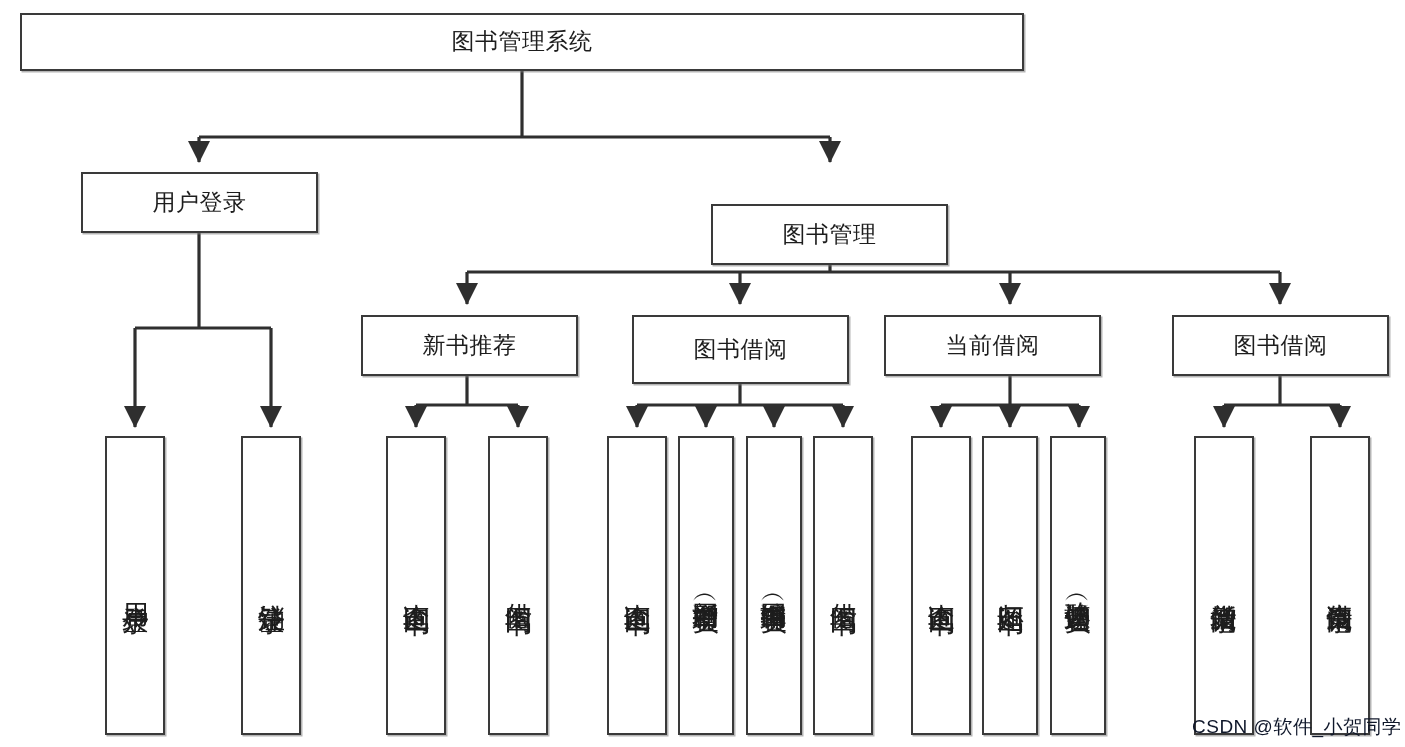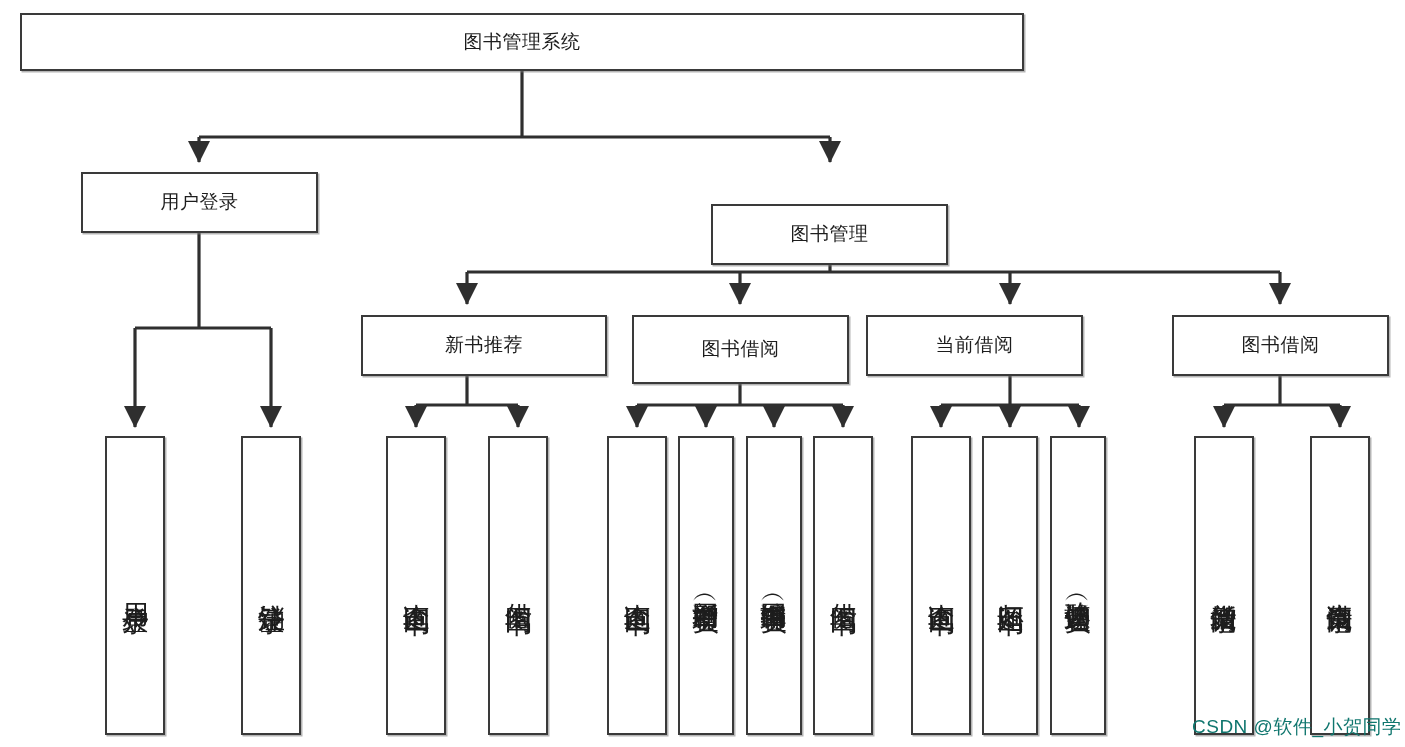--- a/index.html
+++ b/index.html
@@ -38,21 +38,21 @@
     justify-content: center;
     color: #1d1d1d;
   }
   .node .label {
     display: block;
     text-align: center;
     line-height: 1.18;
     letter-spacing: 0.5px;
   }
   .node.horiz .label {
-    font-size: 19px;
+    font-size: 23px;
   }
   .node.vert {
     align-items: center;
     justify-content: center;
     overflow: hidden;
   }
   .node.vert .label {
     writing-mode: vertical-rl;
     text-orientation: upright;
     font-size: 27px;
@@ -62,21 +62,21 @@
   }
   .node.vert.tall .label {
     font-size: 26px;
     letter-spacing: 1px;
   }
   #watermark {
     position: absolute;
     left: 1192px;
     top: 714px;
     font-size: 19px;
-    color: #0f766e;
+    color: #0f172a;
     letter-spacing: 0.5px;
     white-space: nowrap;
     user-select: none;
   }
 </style>
 </head>
 <body>
 
 <div id="diagram-root">
 
@@ -134,27 +134,27 @@
     <span class="label">图书管理系统</span>
   </div>
 
   <div class="node horiz" style="left:81px; top:172px; width:237px; height:61px;">
     <span class="label">用户登录</span>
   </div>
   <div class="node horiz" style="left:711px; top:172px; width:237px; height:61px;margin-top:32px;">
     <span class="label">图书管理</span>
   </div>
 
-  <div class="node horiz" style="left:361px; top:315px; width:246px; height:61px;">
+  <div class="node horiz" style="left:361px; top:315px; width:217px; height:61px;">
     <span class="label">新书推荐</span>
   </div>
   <div class="node horiz" style="left:632px; top:315px; width:217px; height:69px;">
     <span class="label">图书借阅</span>
   </div>
-  <div class="node horiz" style="left:866px; top:315px; width:217px; height:61px;">
+  <div class="node horiz" style="left:884px; top:315px; width:217px; height:61px;">
     <span class="label">当前借阅</span>
   </div>
   <div class="node horiz" style="left:1172px; top:315px; width:217px; height:61px;">
     <span class="label">图书借阅</span>
   </div>
 
   <div class="node vert" style="left:105px; top:436px; width:60px; height:299px;">
     <span class="label">用户登录</span>
   </div>
   <div class="node vert" style="left:241px; top:436px; width:60px; height:299px;">

